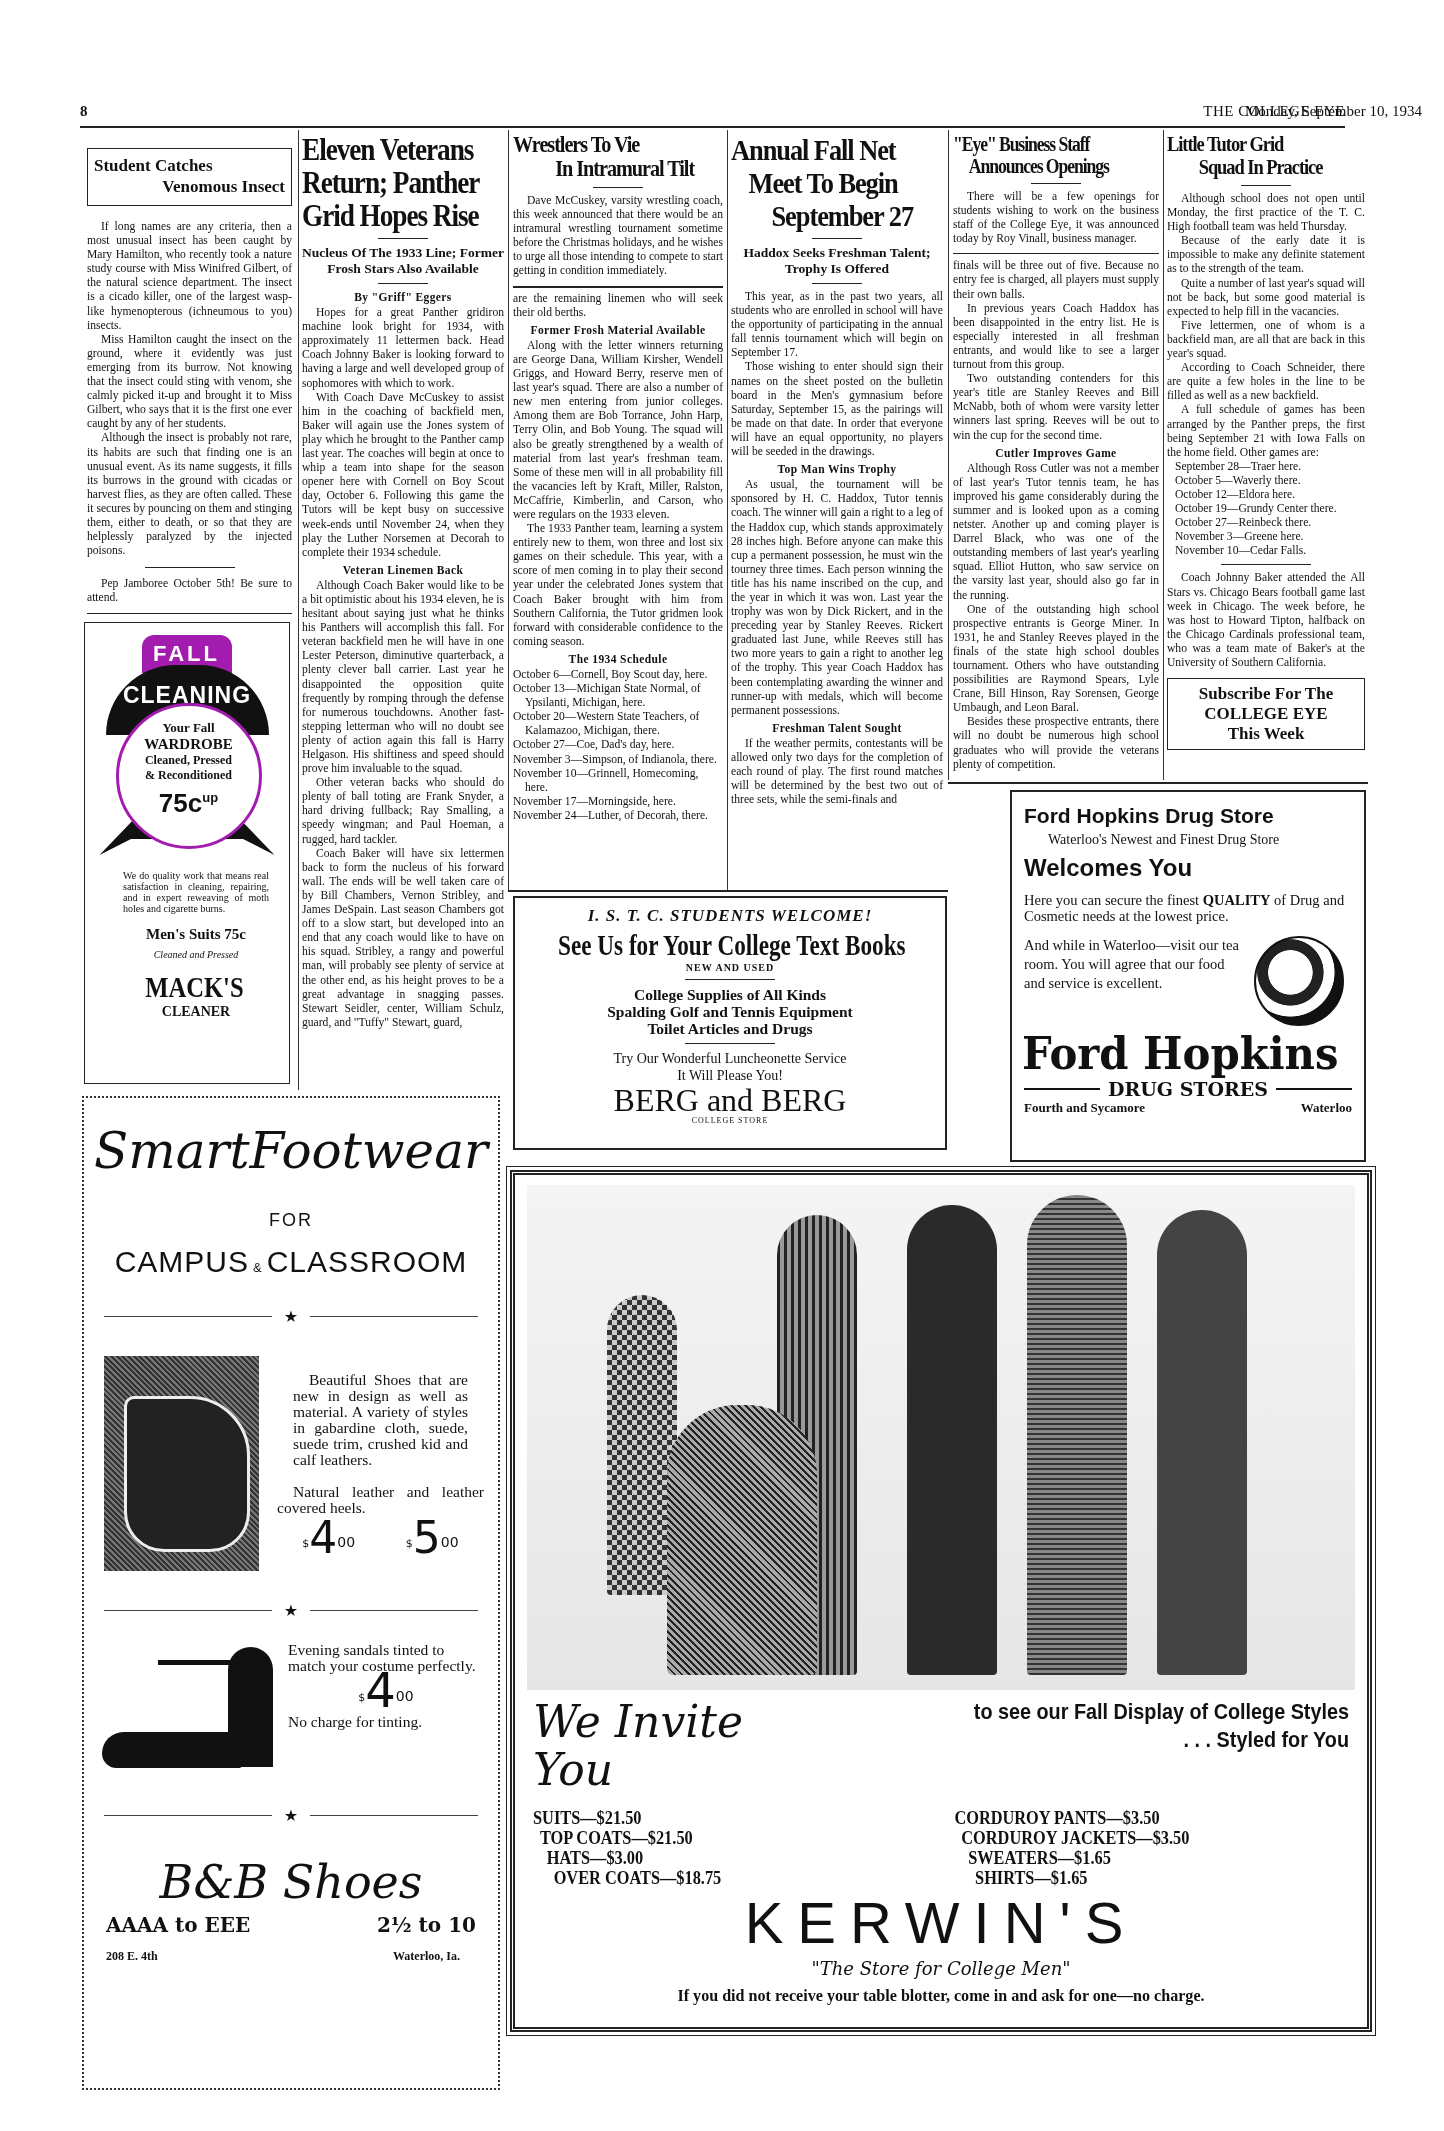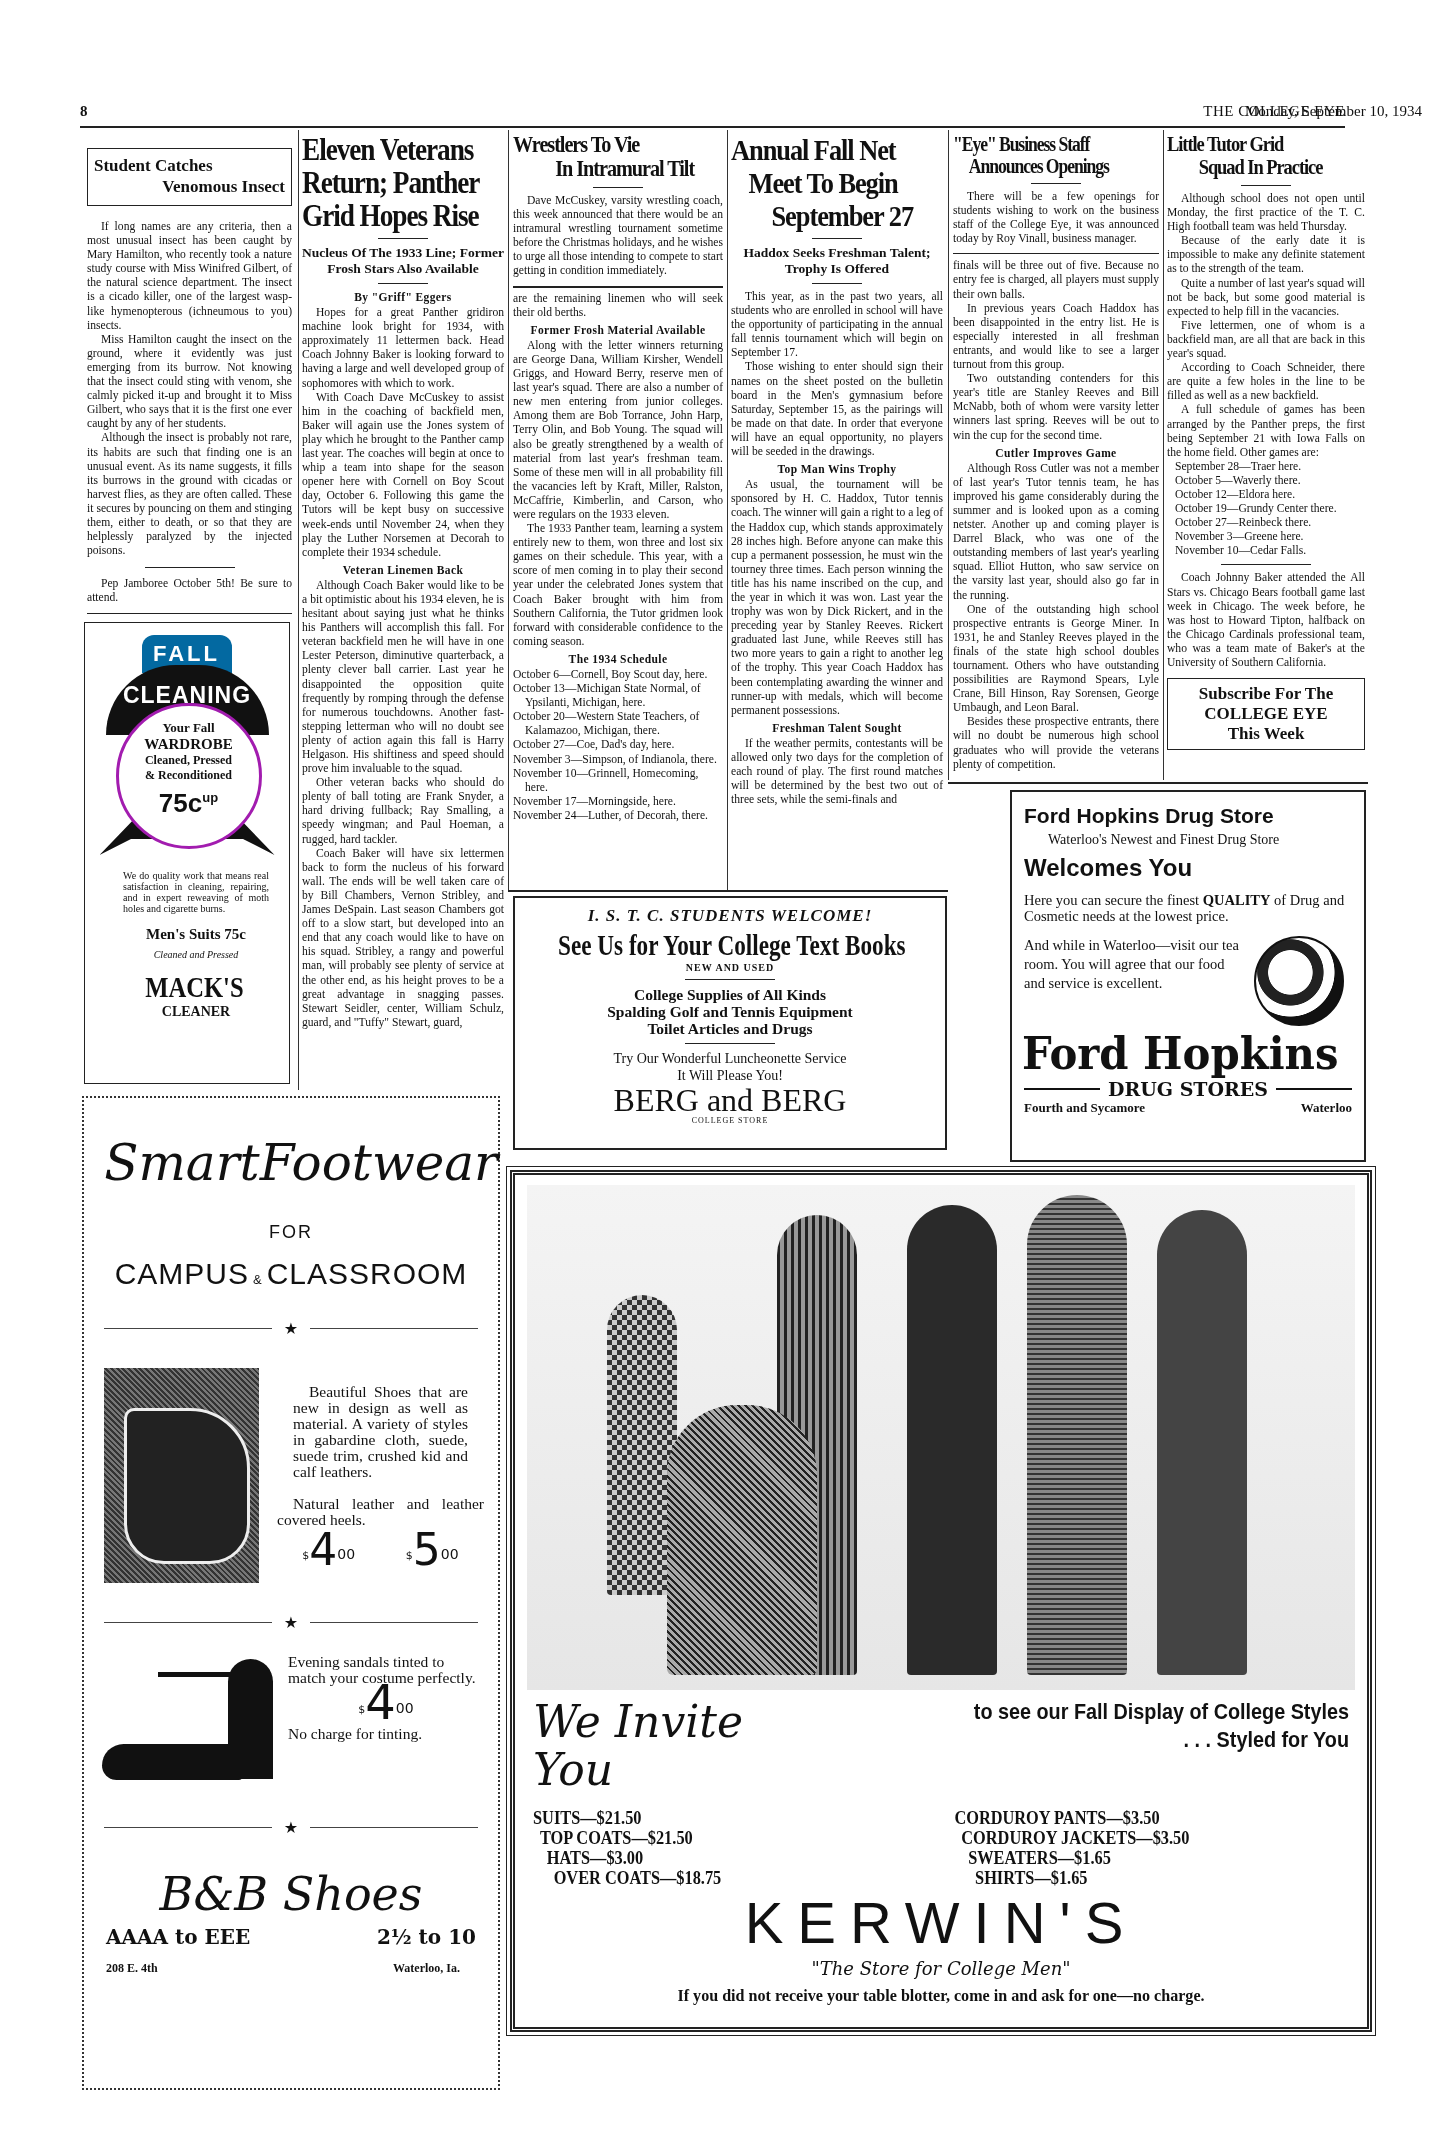--- a/index.html
+++ b/index.html
@@ -51,21 +51,21 @@
   <p>If long names are any criteria, then a most unusual insect has been caught by Mary Hamilton, who recently took a nature study course with Miss Winifred Gilbert, of the natural science department. The insect is a cicado killer, one of the largest wasp-like hymenopterous (ichneumous to you) insects.</p>
   <p>Miss Hamilton caught the insect on the ground, where it evidently was just emerging from its burrow. Not knowing that the insect could sting with venom, she calmly picked it-up and brought it to Miss Gilbert, who says that it is the first one ever caught by any of her students.</p>
   <p>Although the insect is probably not rare, its habits are such that finding one is an unusual event. As its name suggests, it fills its burrows in the ground with cicadas or harvest flies, as they are often called. These it secures by pouncing on them and stinging them, either to death, or so that they are helplessly paralyzed by the injected poisons.</p>
   <div class="short-rule" style="width:90px;margin:9px auto;"></div>
   <p>Pep Jamboree October 5th! Be sure to attend.</p>
   <div style="border-top:1.5px solid #222;margin-top:8px;"></div>
 </div>
 
 <div class="box" style="left:84px;top:622px;width:204px;height:460px;">
   <div style="margin:12px auto 0;width:175px;height:235px;position:relative;">
-    <div style="position:absolute;left:42px;top:0;width:90px;height:38px;background:#0369a1;border-radius:12px 12px 0 0;color:#fff;text-align:center;font-family:'Liberation Sans',sans-serif;font-weight:bold;font-size:22px;line-height:38px;letter-spacing:3px;">FALL</div>
+    <div style="position:absolute;left:42px;top:0;width:90px;height:38px;background:#a21caf;border-radius:12px 12px 0 0;color:#fff;text-align:center;font-family:'Liberation Sans',sans-serif;font-weight:bold;font-size:22px;line-height:38px;letter-spacing:3px;">FALL</div>
     <div style="position:absolute;left:6px;top:30px;width:163px;height:70px;background:#111;border-radius:80px 80px 0 0;color:#fff;text-align:center;font-family:'Liberation Sans',sans-serif;font-weight:bold;font-size:23px;line-height:60px;letter-spacing:1px;">CLEANING</div>
     <div style="position:absolute;left:0;top:180px;width:175px;height:40px;background:#111;clip-path:polygon(0 100%,22% 0,78% 0,100% 100%,82% 60%,18% 60%);"></div>
     <div style="position:absolute;left:16px;top:68px;width:140px;height:140px;border-radius:50%;background:#fff;border:3px solid #a21caf;text-align:center;font-weight:bold;">
       <div style="font-size:13px;margin-top:14px;">Your Fall</div>
       <div style="font-size:15px;">WARDROBE</div>
       <div style="font-size:12px;">Cleaned, Pressed</div>
       <div style="font-size:12px;">&amp; Reconditioned</div>
       <div style="font-family:'Liberation Sans',sans-serif;font-size:26px;line-height:30px;"><span>75c</span><sup style="font-size:13px;">up</sup></div>
     </div>
   </div>
@@ -210,21 +210,21 @@
     <div style="font-family:'DejaVu Serif',serif;font-weight:bold;font-size:19px;">DRUG STORES</div>
     <div style="flex:1;border-top:2px solid #111;"></div>
   </div>
   <div style="display:flex;justify-content:space-between;margin:0 12px;font-weight:bold;font-size:13px;">
     <span>Fourth and Sycamore</span>
     <span>Waterloo</span>
   </div>
 </div>
 
 <div class="abs dot-border" style="left:82px;top:1096px;width:414px;height:990px;">
-  <div style="display:flex;justify-content:flex-end;margin-top:36px;font-family:'DejaVu Serif',serif;font-style:italic;font-size:50px;">
+  <div style="display:flex;justify-content:center;margin-top:24px;font-family:'DejaVu Serif',serif;font-style:italic;font-size:50px;">
     <span>Smart</span>
     <span>Footwear</span>
   </div>
   <div class="center sans" style="font-size:18px;letter-spacing:2px;margin-top:30px;">FOR</div>
   <div class="center sans" style="font-size:30px;letter-spacing:1px;margin-top:14px;"><span>CAMPUS</span><span style="font-size:13px;padding:0 4px;">&amp;</span><span>CLASSROOM</span></div>
   <div class="star-rule" style="margin:28px 20px 0;">
       <div class="l"></div>
       <span>★</span>
       <div class="l"></div>
     </div>

